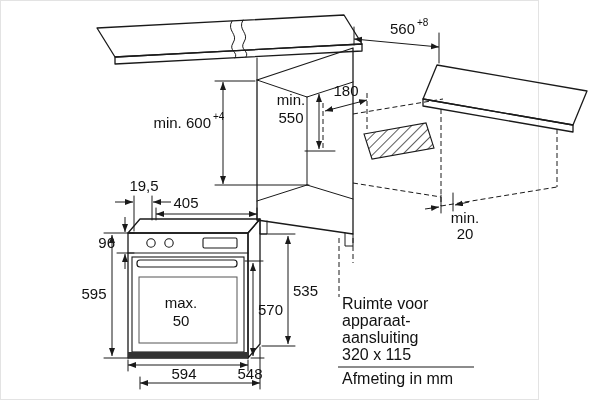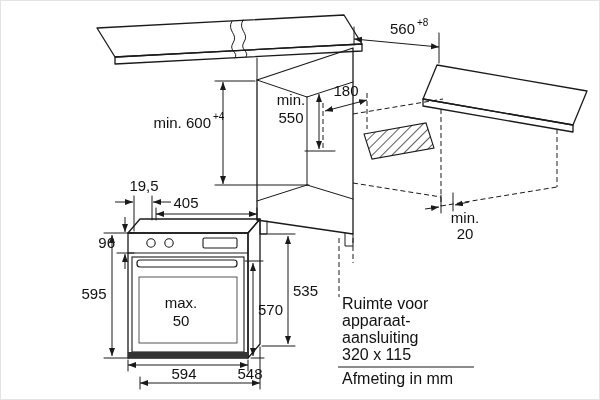--- a/index.html
+++ b/index.html
@@ -1,17 +1,17 @@
 <!DOCTYPE html>
 <html><head>
 <meta charset="utf-8">
 <style>
   html,body { margin:0; padding:0; background:#fff; }
   .page {
-    width:600px; height:400px; position:relative; background:#fff;
+    width:539px; height:400px; position:relative; background:#fff;
     box-sizing:border-box; border:1px solid #e3e3e3;
     font-family:"Liberation Sans", sans-serif;
   }
   svg { display:block; }
   .ln   { fill:none; stroke:#1a1a1a; stroke-width:1.3; stroke-linejoin:round; stroke-linecap:round; }
   .thin { fill:none; stroke:#1a1a1a; stroke-width:1; stroke-linecap:round; }
   .dash { fill:none; stroke:#1a1a1a; stroke-width:1; stroke-dasharray:5 3; }
   .dim  { fill:none; stroke:#1a1a1a; stroke-width:1; }
   .lbl  { font-family:"Liberation Sans", sans-serif; font-size:15px; fill:#111; }
   .note { font-family:"Liberation Sans", sans-serif; font-size:16px; fill:#111; }

